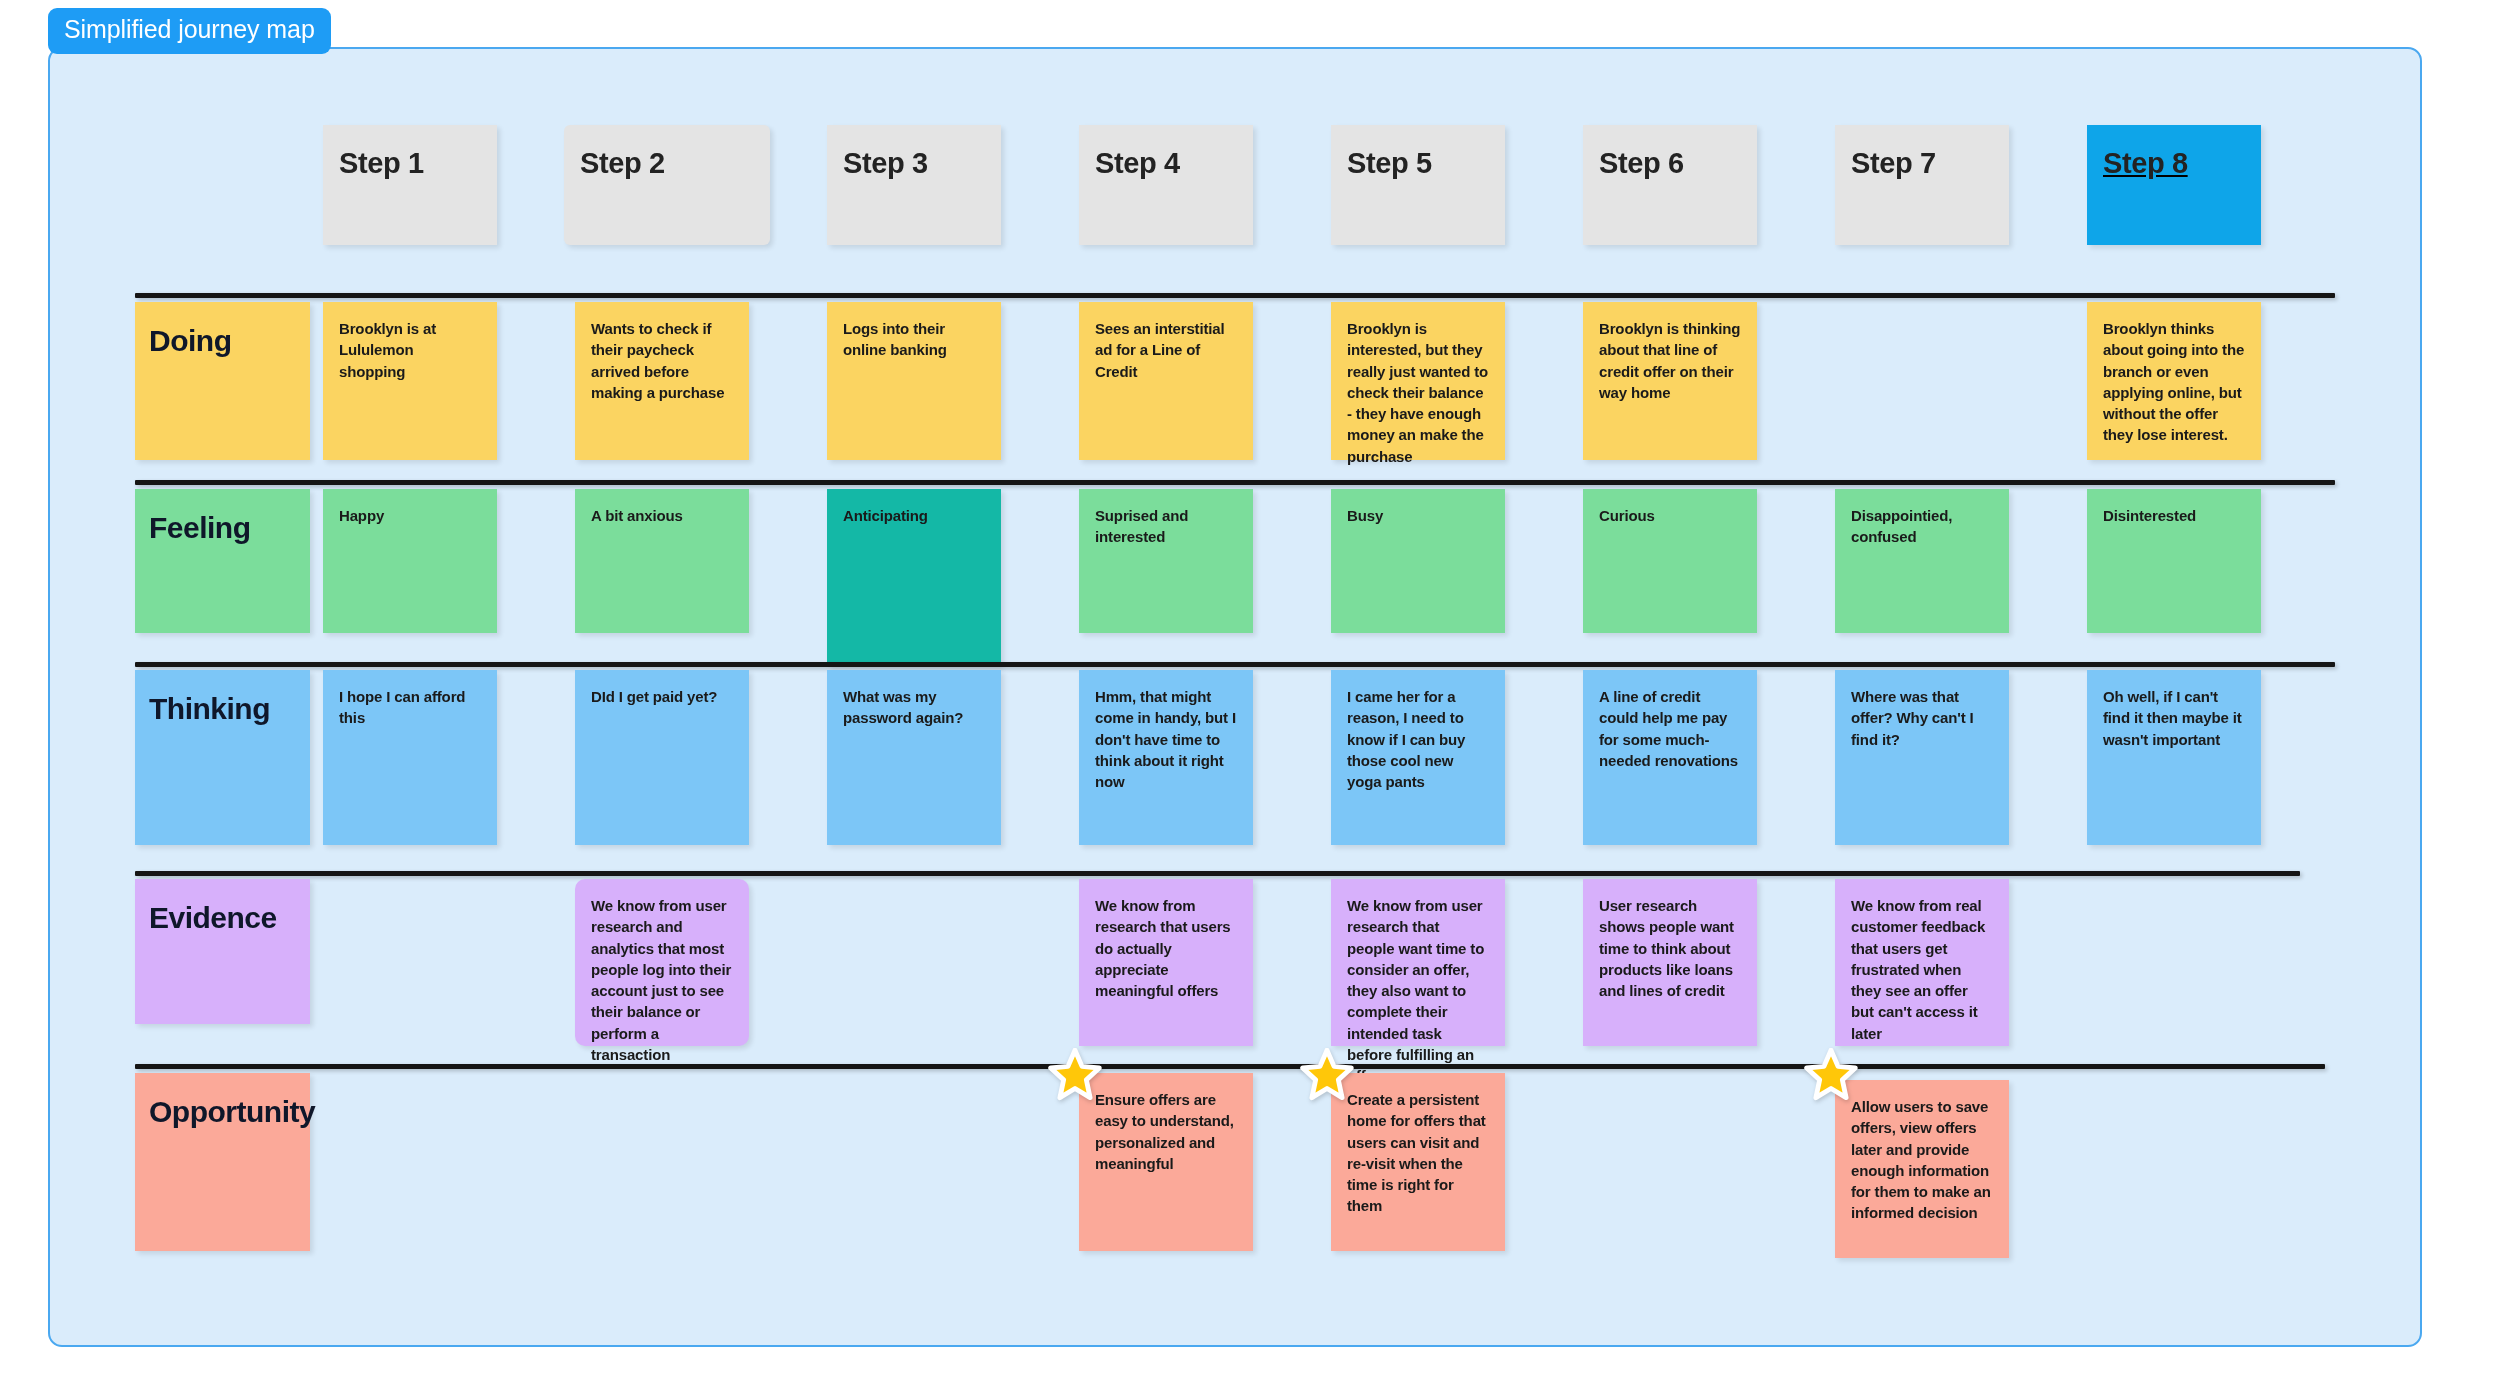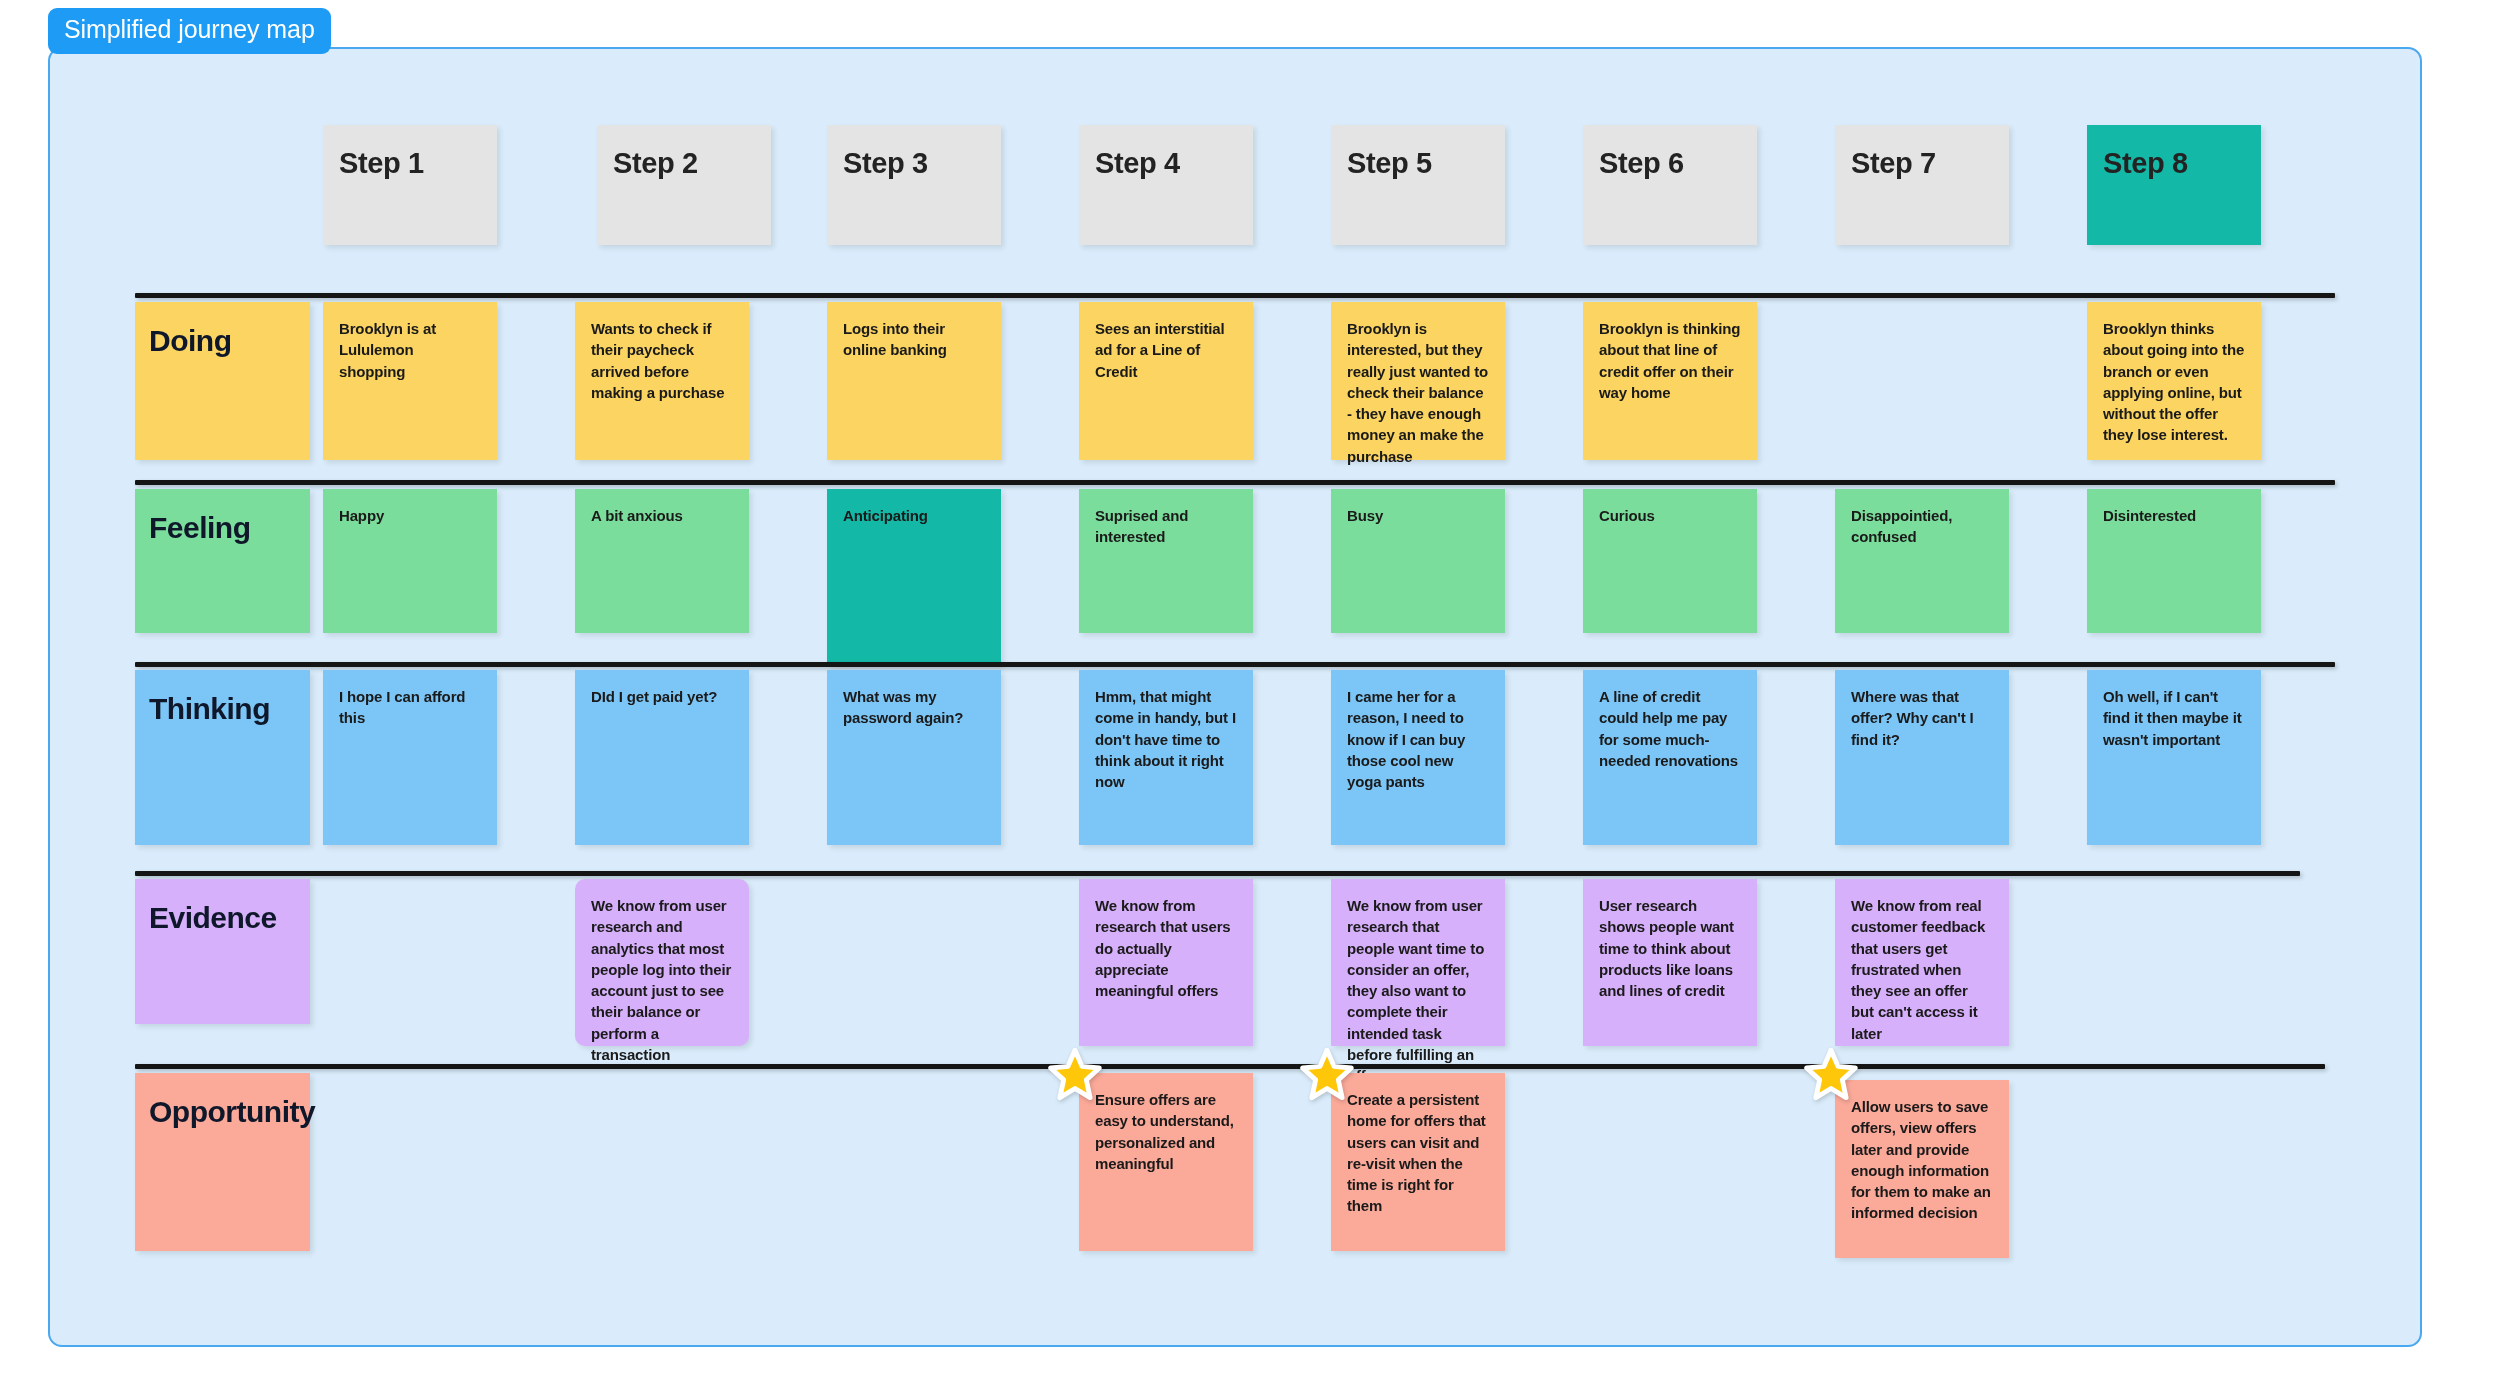--- a/index.html
+++ b/index.html
@@ -117,39 +117,39 @@
 
 <div id="stage">
 
   <div class="frame-title">Simplified journey map</div>
 
   <div class="frame">
     <div class="board" id="board">
         <div class="card step-card" style="left: 273px; top: 76px; width: 174px; height: 120px; background: rgb(228, 228, 228);">
           <span class="step-label">Step 1</span>
         </div>
-        <div class="card step-card" style="left: 547px; top: 76px; width: 174px; height: 120px; background: rgb(228, 228, 228);">
+        <div class="card step-card" style="left: 514px; top: 76px; width: 206px; height: 120px; background: rgb(228, 228, 228); border-radius: 6px;">
           <span class="step-label">Step 2</span>
         </div>
         <div class="card step-card" style="left: 777px; top: 76px; width: 174px; height: 120px; background: rgb(228, 228, 228);">
           <span class="step-label">Step 3</span>
         </div>
         <div class="card step-card" style="left: 1029px; top: 76px; width: 174px; height: 120px; background: rgb(228, 228, 228);">
           <span class="step-label">Step 4</span>
         </div>
         <div class="card step-card" style="left: 1281px; top: 76px; width: 174px; height: 120px; background: rgb(228, 228, 228);">
           <span class="step-label">Step 5</span>
         </div>
         <div class="card step-card" style="left: 1533px; top: 76px; width: 174px; height: 120px; background: rgb(228, 228, 228);">
           <span class="step-label">Step 6</span>
         </div>
         <div class="card step-card" style="left: 1785px; top: 76px; width: 174px; height: 120px; background: rgb(228, 228, 228);">
           <span class="step-label">Step 7</span>
         </div>
-        <div class="card step-card" style="left: 2037px; top: 76px; width: 174px; height: 120px; background: #14b8a6;">
+        <div class="card step-card" style="left: 2037px; top: 76px; width: 174px; height: 120px; background: #0ea5e9; text-decoration: underline;">
           <span class="step-label">Step 8</span>
         </div>
         <div class="divider" style="left: 85px; top: 244px; width: 2200px; background: rgb(21, 21, 21);"></div>
         <div class="card rowlabel-card" style="left: 85px; top: 253px; width: 175px; height: 158px; background: rgb(251, 212, 97);">
           <span class="row-title">Doing</span>
         </div>
         <div class="card sticky-card" style="left: 273px; top: 253px; width: 174px; height: 158px; background: rgb(251, 212, 97);">
           <span class="txt">Brooklyn is at Lululemon shopping</span>
         </div>
         <div class="card sticky-card" style="left: 525px; top: 253px; width: 174px; height: 158px; background: rgb(251, 212, 97);">

